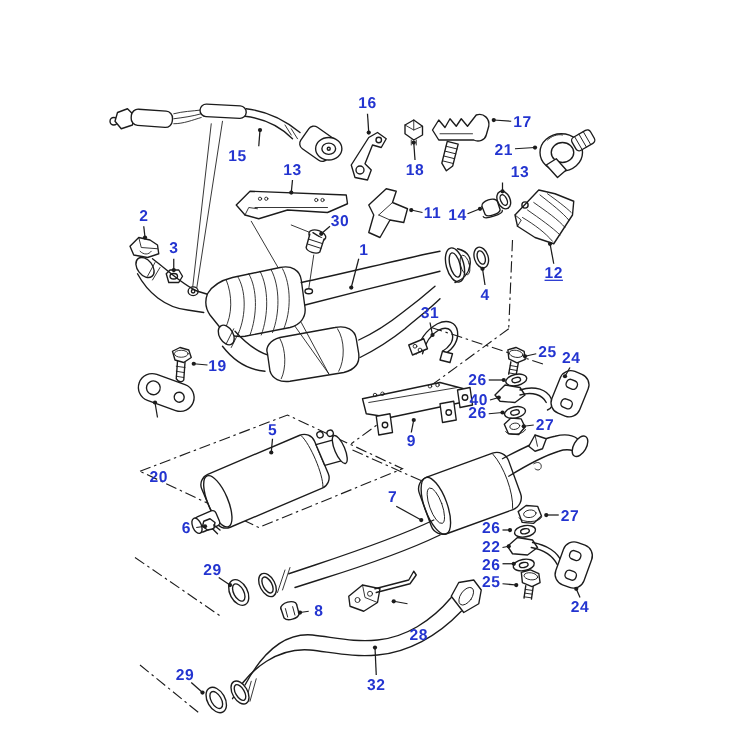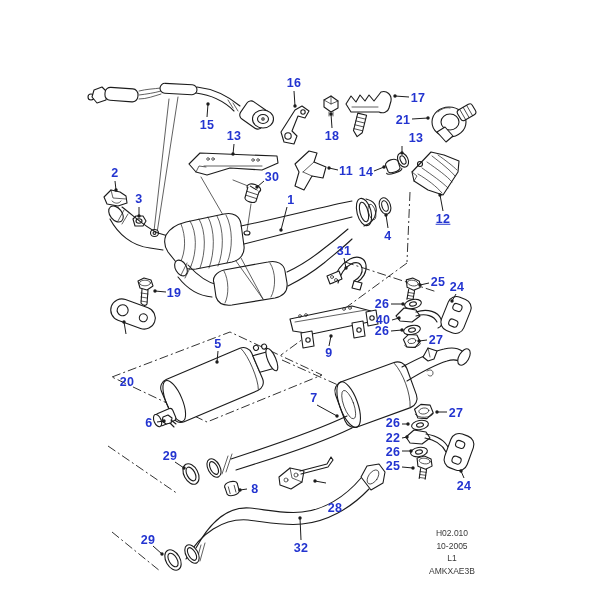--- a/index.html
+++ b/index.html
@@ -456,21 +456,21 @@
       <div class="callout" style="left: 218px; top: 344px;">5</div>
       <div class="callout" style="left: 149px; top: 423px;">6</div>
       <div class="callout" style="left: 314px; top: 398px;">7</div>
       <div class="callout" style="left: 255px; top: 489px;">8</div>
       <div class="callout" style="left: 329px; top: 353px;">9</div>
       <div class="callout" style="left: 234px; top: 136px;">13</div>
       <div class="callout" style="left: 346px; top: 171px;">11</div>
       <div class="callout" style="left: 443px; top: 219px; text-decoration: underline;">12</div>
       <div class="callout" style="left: 402px; top: 138px; margin-left: 14px;">13</div>
       <div class="callout" style="left: 366px; top: 172px;">14</div>
-      <div class="callout" style="left: 207px; top: 125px;">15</div>
+      <div class="callout" style="left: 190px; top: 125px;">15</div>
       <div class="callout" style="left: 294px; top: 83px;">16</div>
       <div class="callout" style="left: 418px; top: 98px;">17</div>
       <div class="callout" style="left: 332px; top: 136px;">18</div>
       <div class="callout" style="left: 174px; top: 293px;">19</div>
       <div class="callout" style="left: 127px; top: 342px; margin-top: 40px;">20</div>
       <div class="callout" style="left: 403px; top: 120px;">21</div>
       <div class="callout" style="left: 393px; top: 438px;">22</div>
       <div class="callout" style="left: 383px; top: 320px;">40</div>
       <div class="callout" style="left: 457px; top: 287px;">24</div>
       <div class="callout" style="left: 464px; top: 486px;">24</div>
@@ -484,20 +484,14 @@
       <div class="callout" style="left: 456px; top: 413px;">27</div>
       <div class="callout" style="left: 335px; top: 508px;">28</div>
       <div class="callout" style="left: 170px; top: 456px;">29</div>
       <div class="callout" style="left: 148px; top: 540px;">29</div>
       <div class="callout" style="left: 272px; top: 177px;">30</div>
       <div class="callout" style="left: 344px; top: 251px;">31</div>
       <div class="callout" style="left: 301px; top: 548px;">32</div>
     </div>
 
 
-<div id="reference-block">
-  <div>H02.010</div>
-  <div>10-2005</div>
-  <div>L1</div>
-  <div>AMKXAE3B</div>
+
 </div>
 
-</div>
-
 </body></html>

